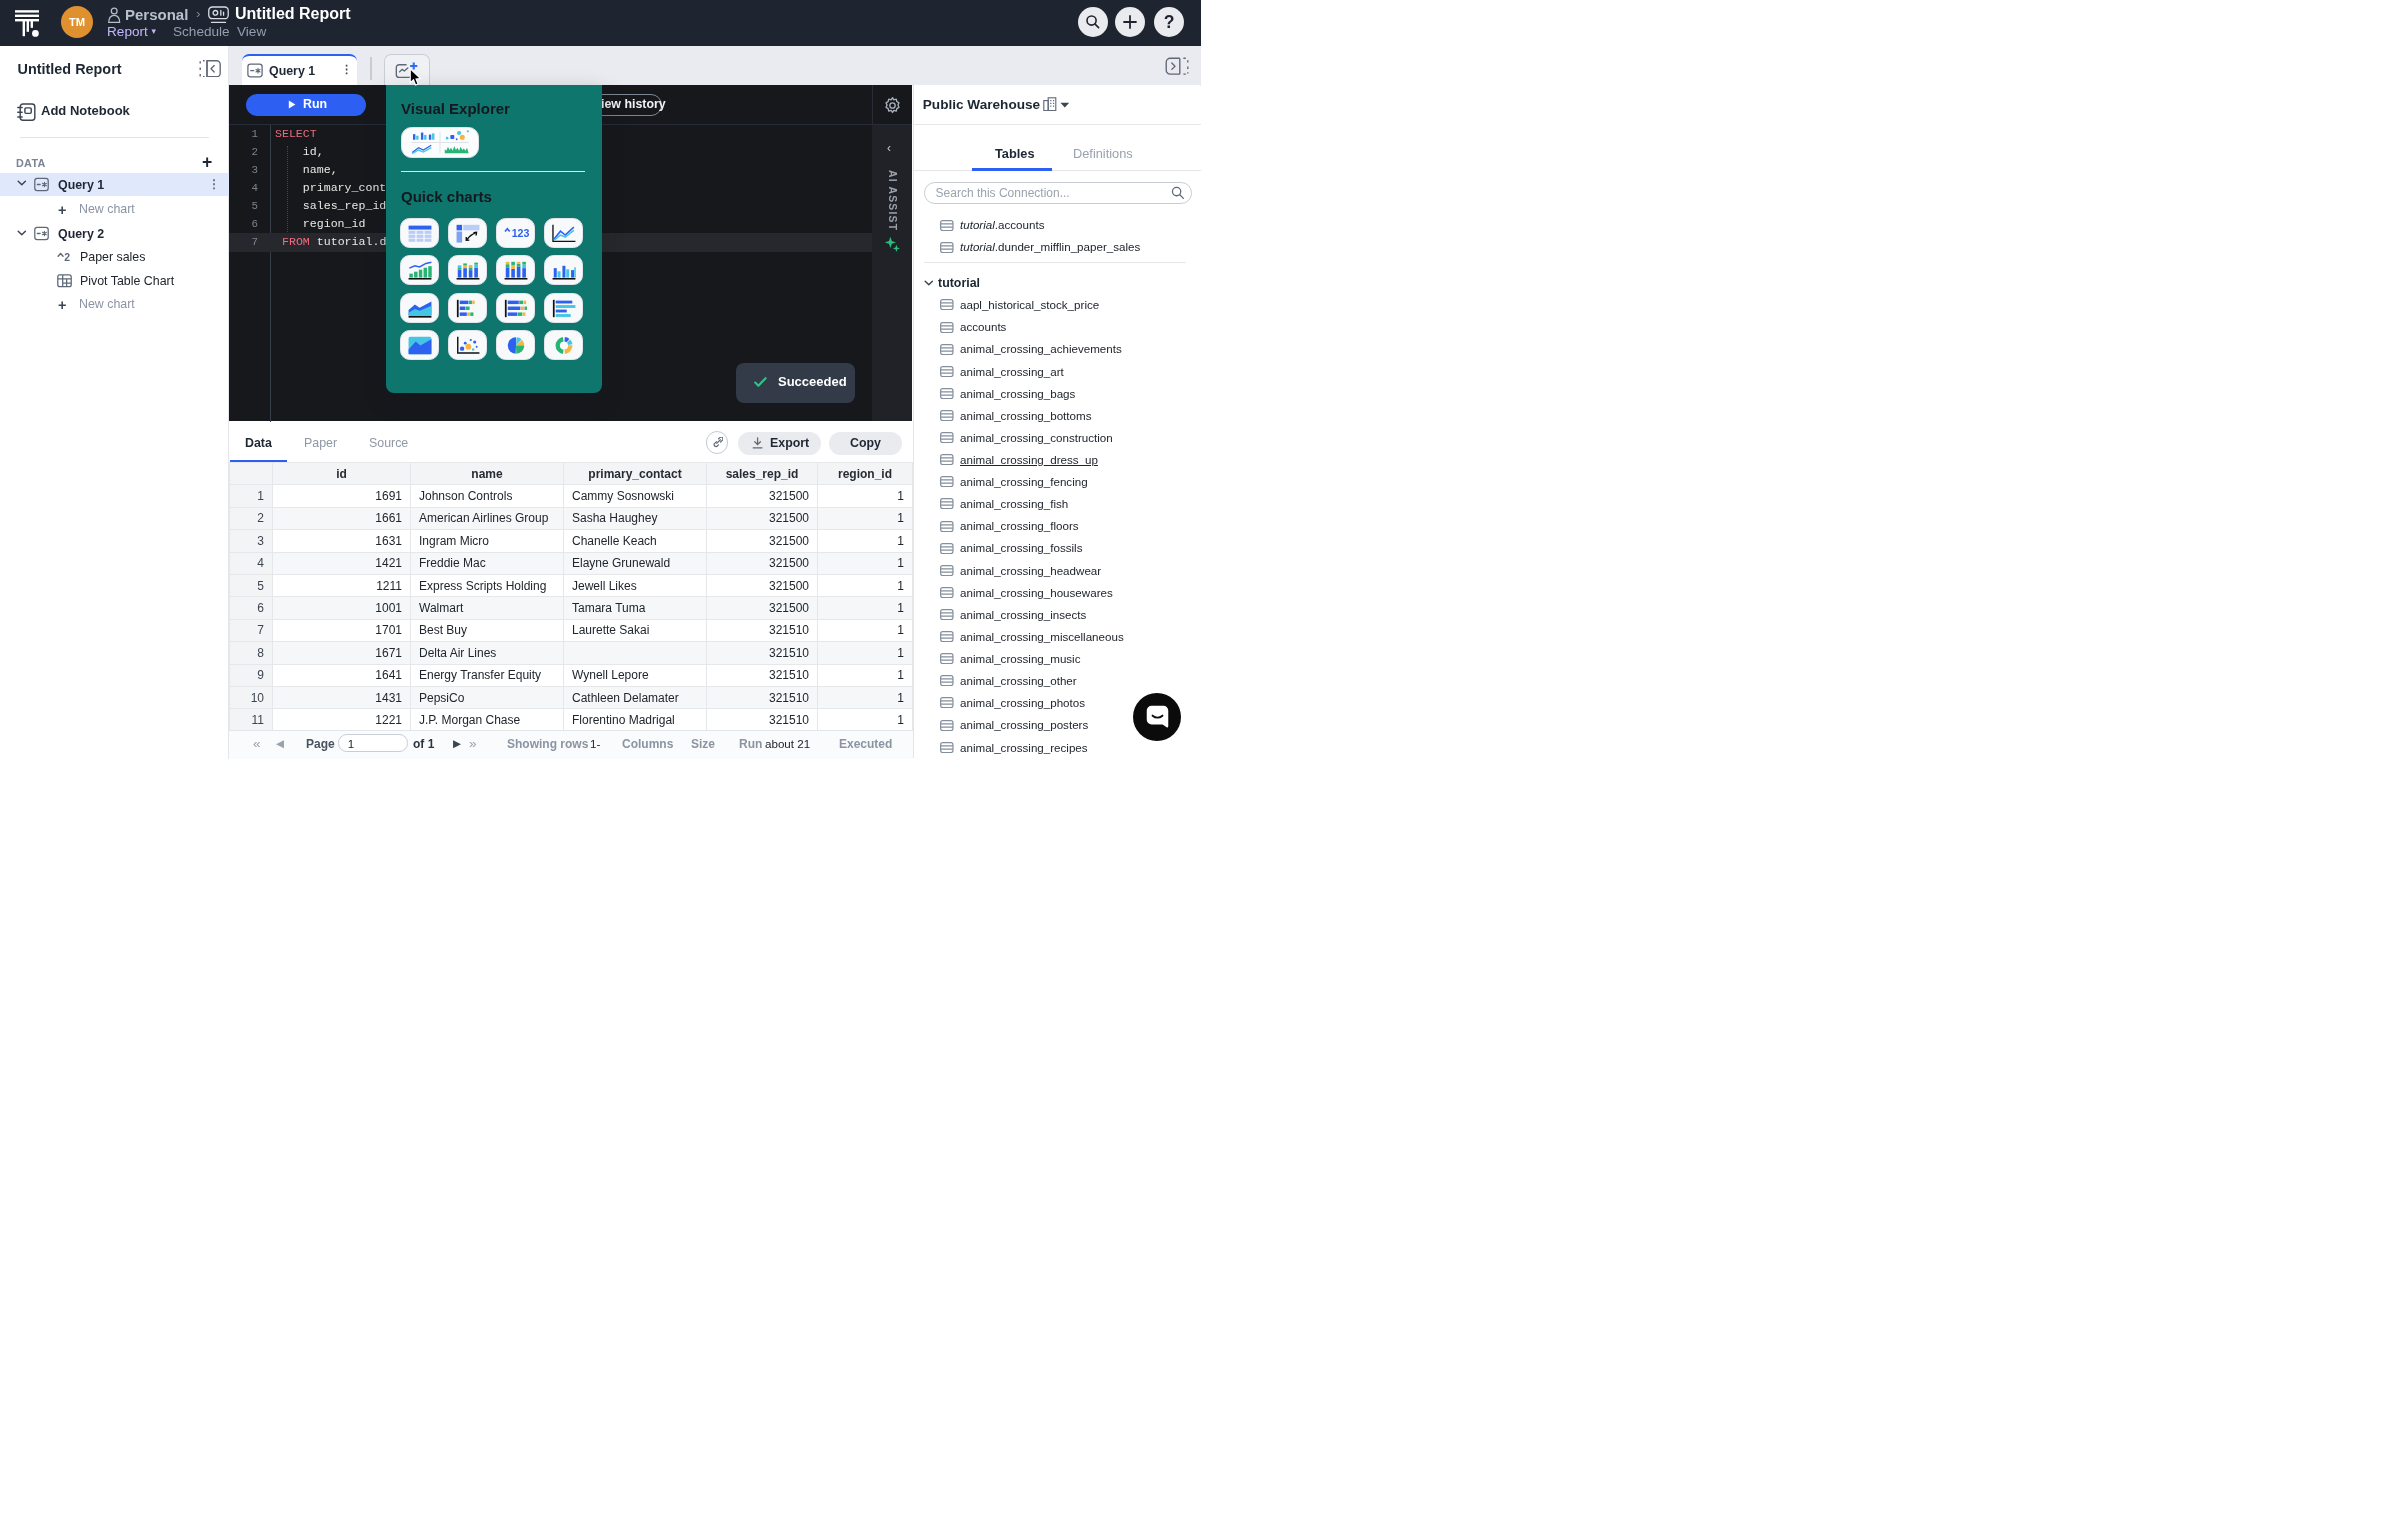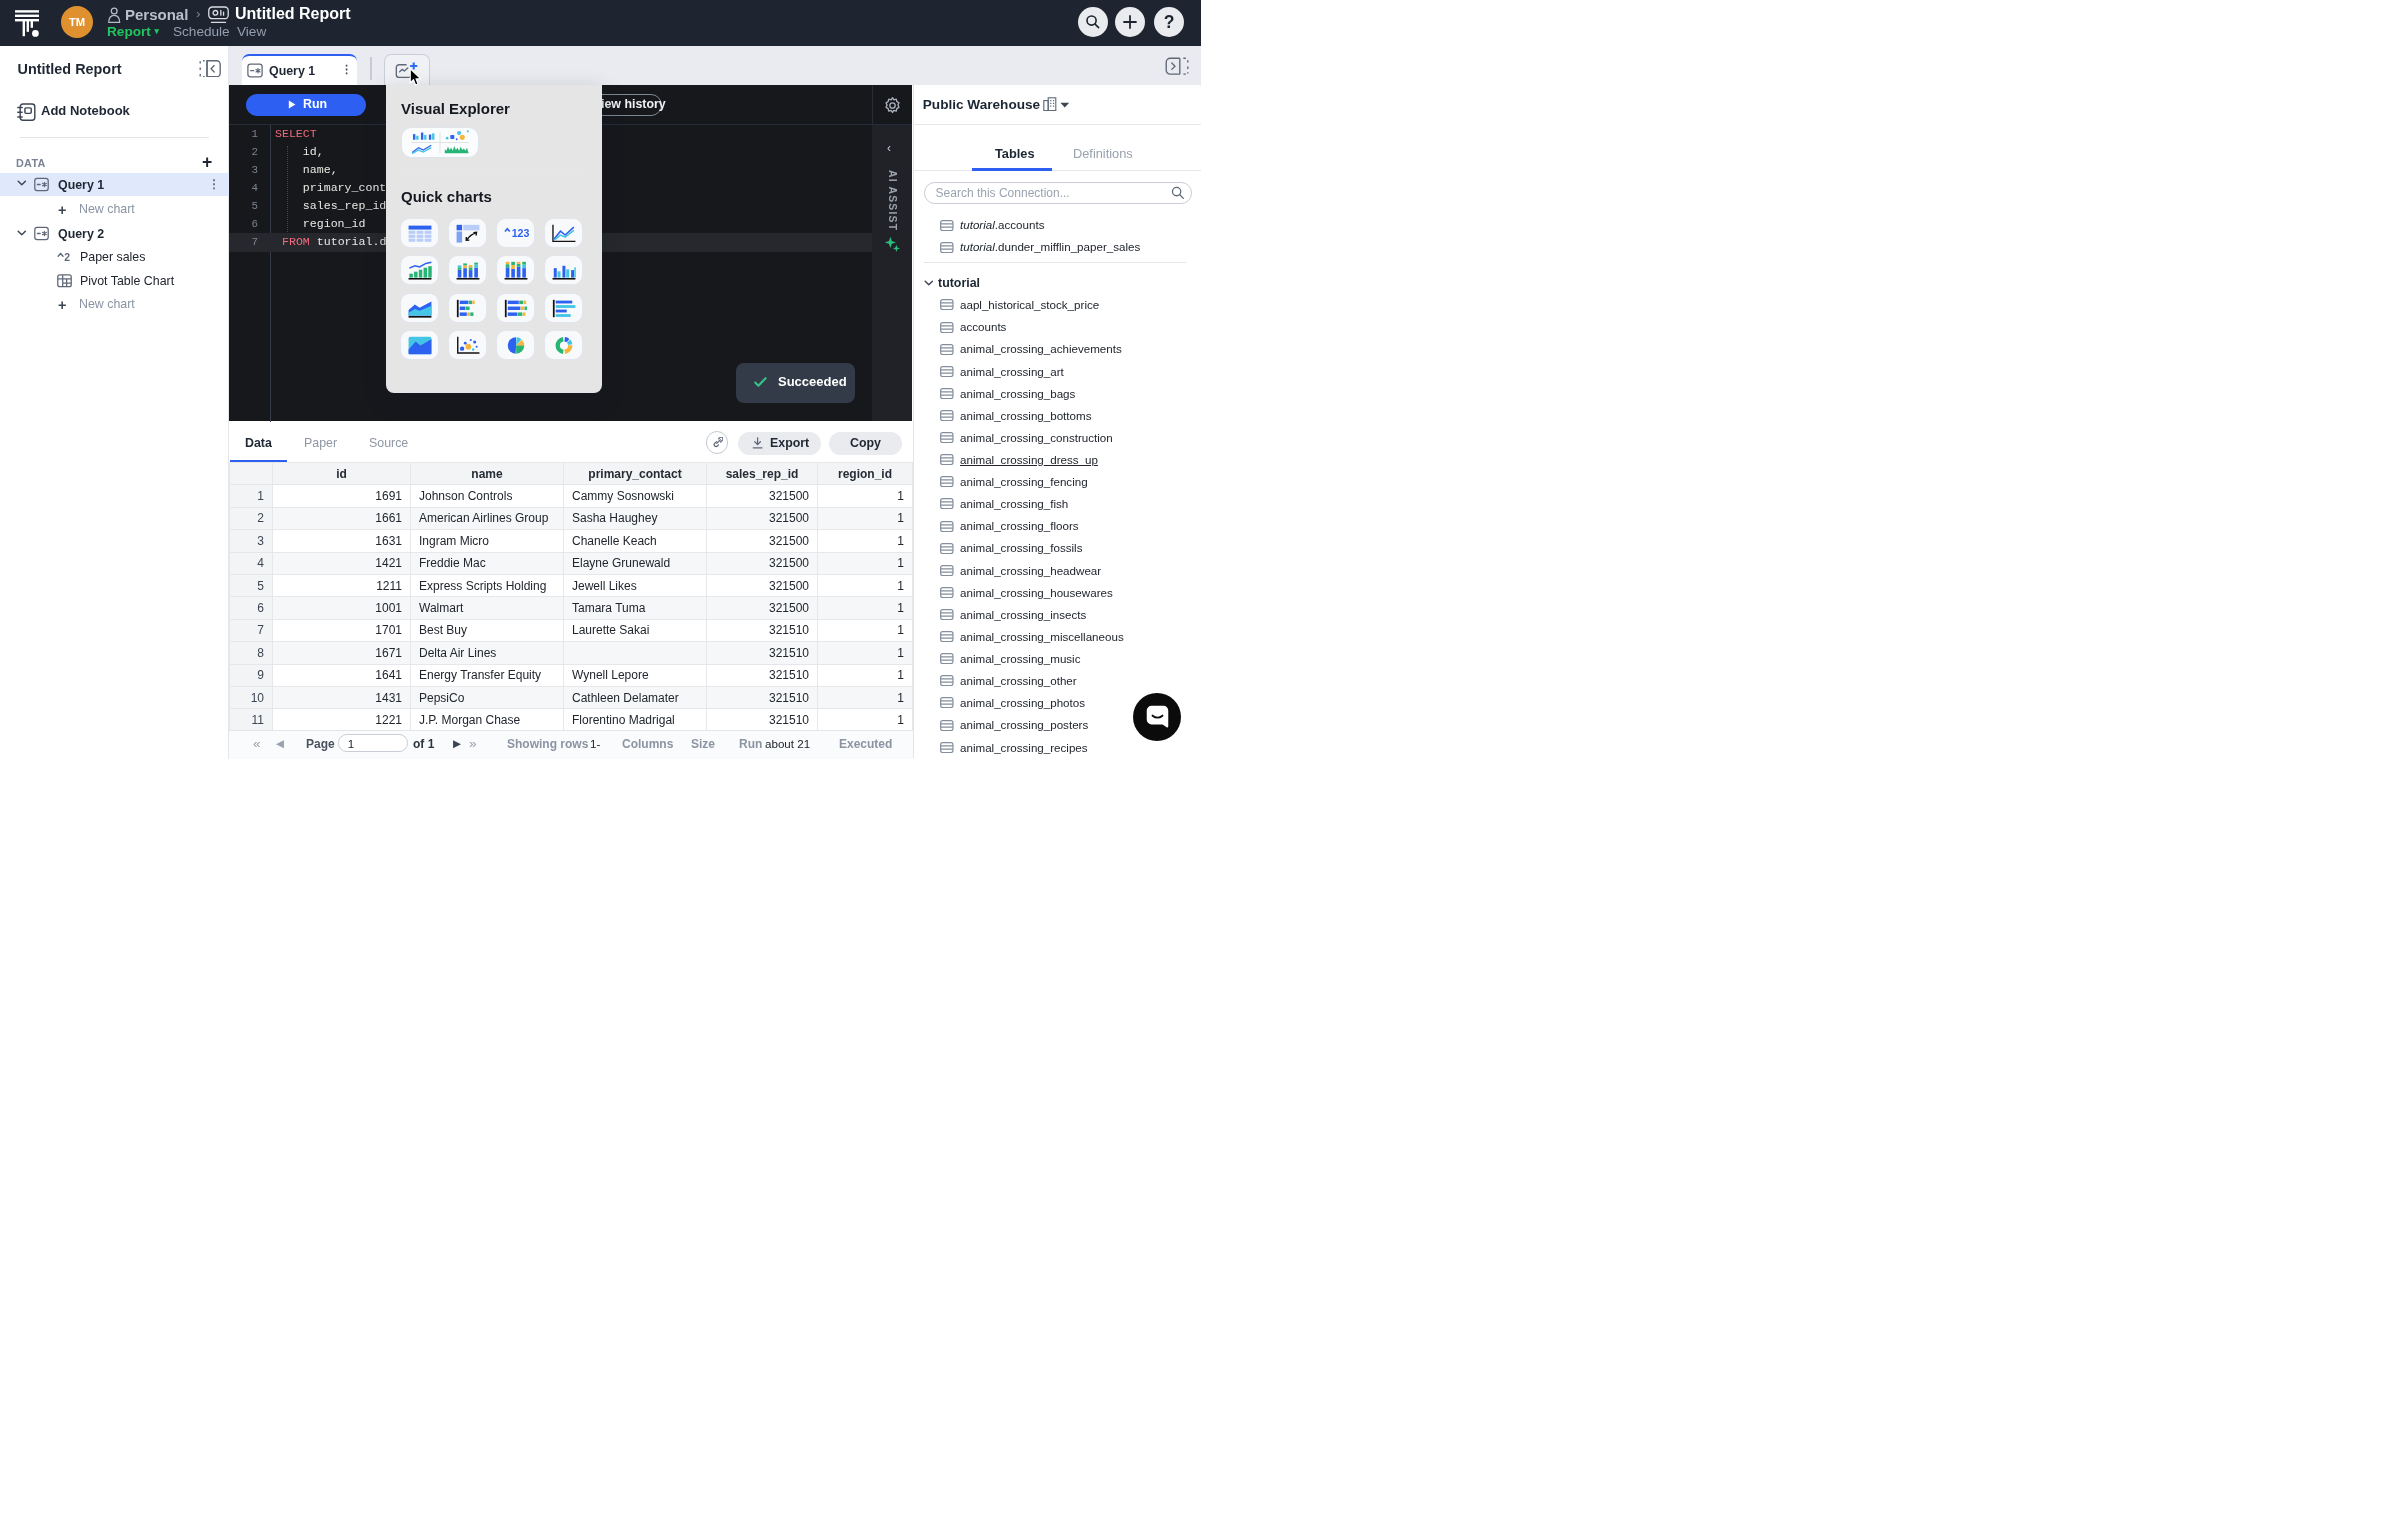--- a/index.html
+++ b/index.html
@@ -13,21 +13,21 @@
   #lsb { left:0; top:46px; width:229px; height:713px; background:#fff; border-right:0.8px solid #e4e6eb; }
   
   #strip { left:229px; top:46px; width:972px; height:40px; background:#e9ebf0; }
   
   #editor { left:229px; top:85px; width:683px; height:336px; background:#16181c; }
   
   #results { left:229px; top:422px; width:684px; height:337px; background:#fff; }
   
   #rsb { left:913px; top:85px; width:287px; height:673px; background:#fff; border-left:0.8px solid #e2e4e9; }
   
-  #popup { left:386px; top:85px; width:216px; height:308px; background:#e5e5e5;
+  #popup { left:386px; top:85px; width:216px; height:308px; background:#0f766e;
     border-radius:0 0 8px 8px; box-shadow:0 8px 22.4px rgba(20,25,40,.28); z-index:40; }
   .tile { width:39px; height:30px; background:#f8f9fb; border:0.8px solid #e2e5ec; border-radius:9.6px; }
   .tile svg { margin:4px auto 0 auto; }
   td, th { font-size:12px; }
   #results table tr { height:22.4px; }
   #results table tr:nth-child(odd):not(:first-child) { background:#f6f7f8; }
   #results td { border:0.8px solid #e5e7ea; padding:0 8px; overflow:hidden; white-space:nowrap; }
   #results td.rn { background:#f3f4f5; text-align:right; color:#3c4553; }
   #results td.num { text-align:right; }
   #results td.tl { text-align:center; }
@@ -58,21 +58,21 @@
   <div class="abs" style="left:125px;top:5.6px;font-size:15px;font-weight:600;color:#b9c1cd;">Personal</div>
   <div class="abs" style="left:196px;top:5.6px;font-size:13.6px;color:#7a8494;">›</div>
   <svg class="abs" style="left:208px;top:6.4px" width="21" height="17.6" viewBox="0 0 27 22" fill="none" stroke="#d7dce3" stroke-width="1.7">
     <rect x="1" y="1" width="25" height="15" rx="4.5"></rect>
     <circle cx="9.5" cy="8.5" r="3"></circle>
     <path d="M16.5 5.5 v6 M20 7.5 v4" stroke-linecap="round"></path>
     <path d="M4.5 20.8 h18" stroke-linecap="round"></path>
   </svg>
   <div class="abs" style="left:235px;top:4.8px;font-size:16px;font-weight:700;color:#fff;">Untitled Report</div>
 
-  <div class="abs" style="left:107px;top:24px;font-size:13.6px;color:#22c55e;font-weight:bold;">Report <span style="font-size:8.8px;position:relative;top:-1.6px;">▾</span></div>
+  <div class="abs" style="left:107px;top:24px;font-size:13.6px;color:#c4b5fd;">Report <span style="font-size:8.8px;position:relative;top:-1.6px;">▾</span></div>
   <div class="abs" style="left:173px;top:24px;font-size:13.6px;color:#949eae;">Schedule</div>
   <div class="abs" style="left:237px;top:24px;font-size:13.6px;color:#949eae;">View</div>
 
   <div class="abs" style="left:1078px;top:7.2px;width:30px;height:30px;border-radius:50%;background:#e9ebef;"></div>
   <svg class="abs" style="left:1085px;top:14.4px" width="16" height="16" viewBox="0 0 20 20" fill="none" stroke="#1d2430" stroke-width="2">
     <circle cx="8.2" cy="8.2" r="5.7"></circle>
       <path d="M12.6 12.6 L17 17" stroke-linecap="round"></path>
   </svg>
   <div class="abs" style="left:1115px;top:7.2px;width:30px;height:30px;border-radius:50%;background:#e9ebef;"></div>
   <svg class="abs" style="left:1122px;top:14.4px" width="16" height="16" viewBox="0 0 20 20" stroke="#1d2430" stroke-width="2.2" stroke-linecap="round">

